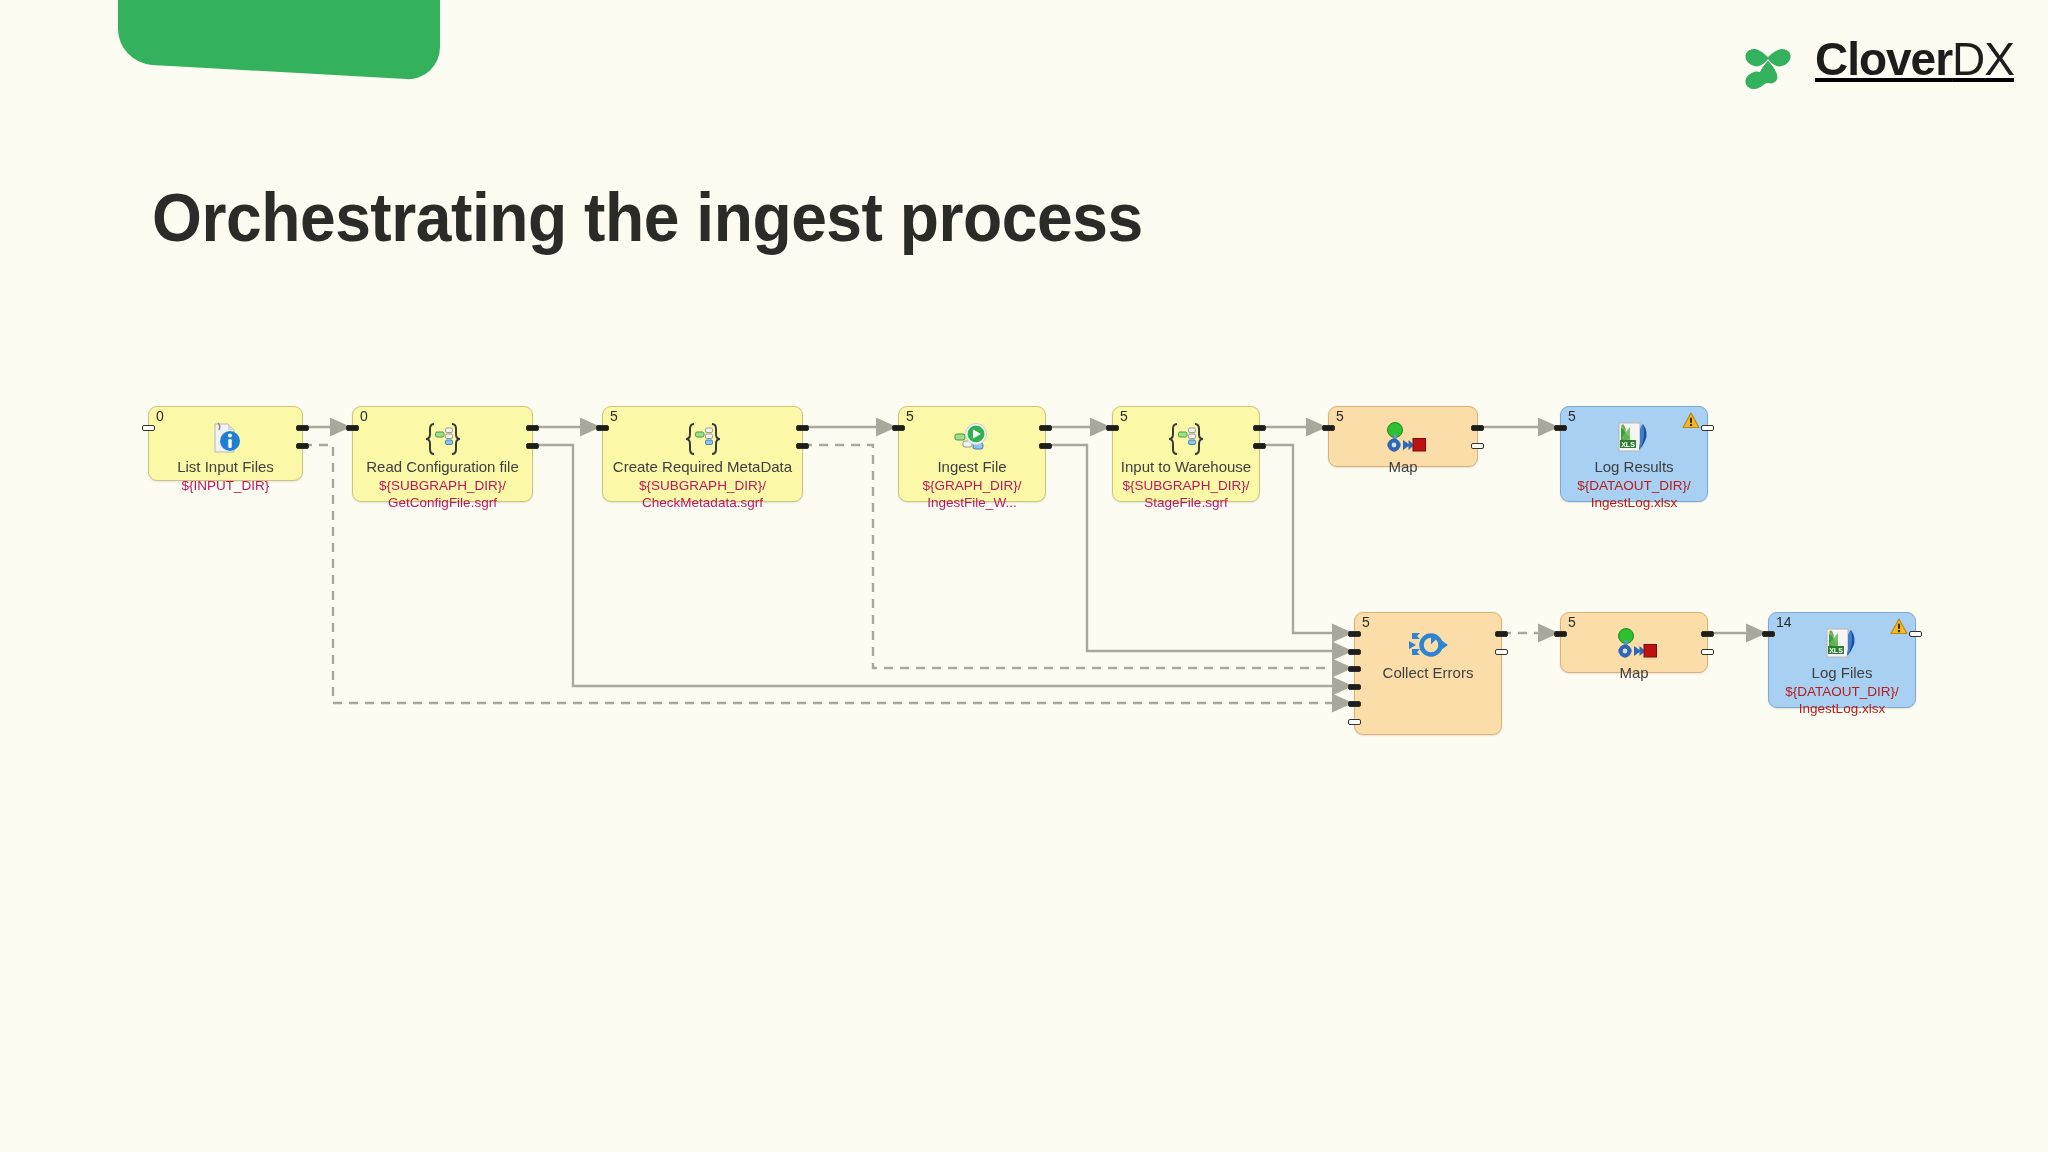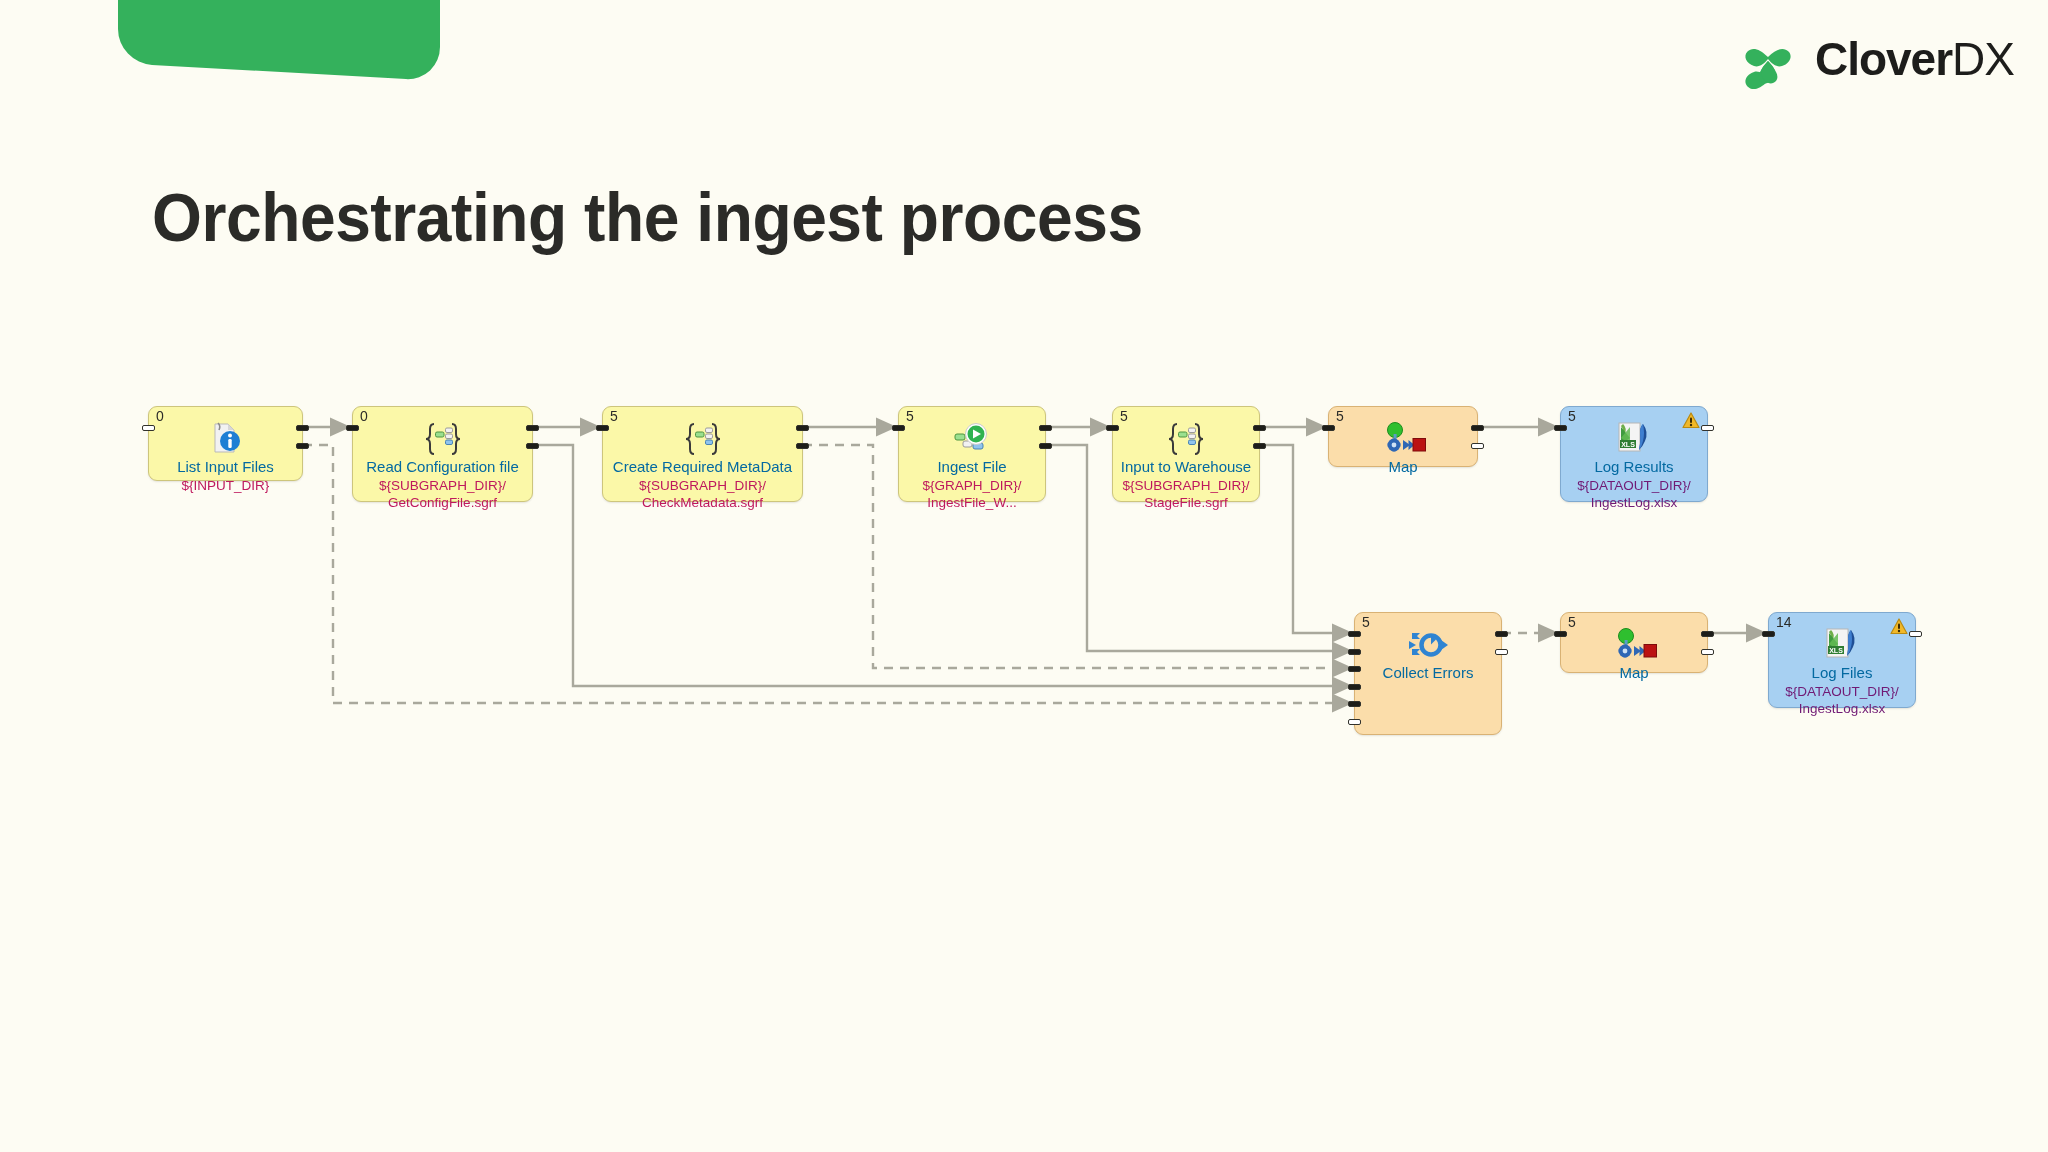--- a/index.html
+++ b/index.html
@@ -14,21 +14,21 @@
     position:absolute;left:118px;top:-62px;width:322px;height:125px;
     background:#34b15c;
     border-radius:0 0 34px 34px;
     transform:skewY(3.2deg);
     transform-origin:top left;
   }
 
   
   #logo{position:absolute;right:34px;top:28px;display:flex;align-items:center;gap:16px;}
   #logo .mark{width:62px;height:62px;position:relative;}
-  #logo .wordmark{font-size:46px;letter-spacing:-1px;line-height:1;white-space:nowrap;}
+  #logo .wordmark{font-size:46px;letter-spacing:-1px;line-height:1;white-space:nowrap;text-decoration:underline;}
   #logo .wm-a{font-weight:bold;color:#1d1d1b;}
   #logo .wm-b{font-weight:normal;color:#1d1d1b;}
 
   
   #page-title{
     position:absolute;left:152px;top:178px;
     font-size:69px;font-weight:bold;color:#2b2b28;
     font-stretch:condensed;
     letter-spacing:-0.5px;
     transform:scaleX(0.93);transform-origin:left center;
@@ -51,28 +51,28 @@
   .node.yellow{background:#fbf8a8;border-color:#cdc57c;}
   .node.orange{background:#fbddaa;border-color:#d9b274;}
   .node.blue  {background:#a7d0f2;border-color:#7fa9cf;}
 
   .node .num{
     position:absolute;left:7px;top:2px;font-size:14px;color:#2b2b28;
     line-height:1.1;
   }
   .node .glyph{margin-top:15px;height:34px;display:flex;align-items:center;justify-content:center;}
   .node .label{
-    font-size:15px;color:#0369a1;text-align:center;line-height:1.15;
+    font-size:15px;color:#404040;text-align:center;line-height:1.15;
     margin-top:2px;padding:0 6px;
   }
   .node .sub{
     font-size:13.5px;color:#be185d;text-align:center;line-height:1.25;
     margin-top:3px;padding:0 4px;white-space:pre-line;
   }
-  .node.blue .sub{color:#701a75;}
+  .node.blue .sub{color:#b91c1c;}
 
   
   .warn{
     position:absolute;right:7px;top:5px;width:18px;height:17px;
   }
 
   
   .port{
     position:absolute;width:13px;height:6px;border-radius:2px;
     border:1px solid #32322c;box-sizing:border-box;

